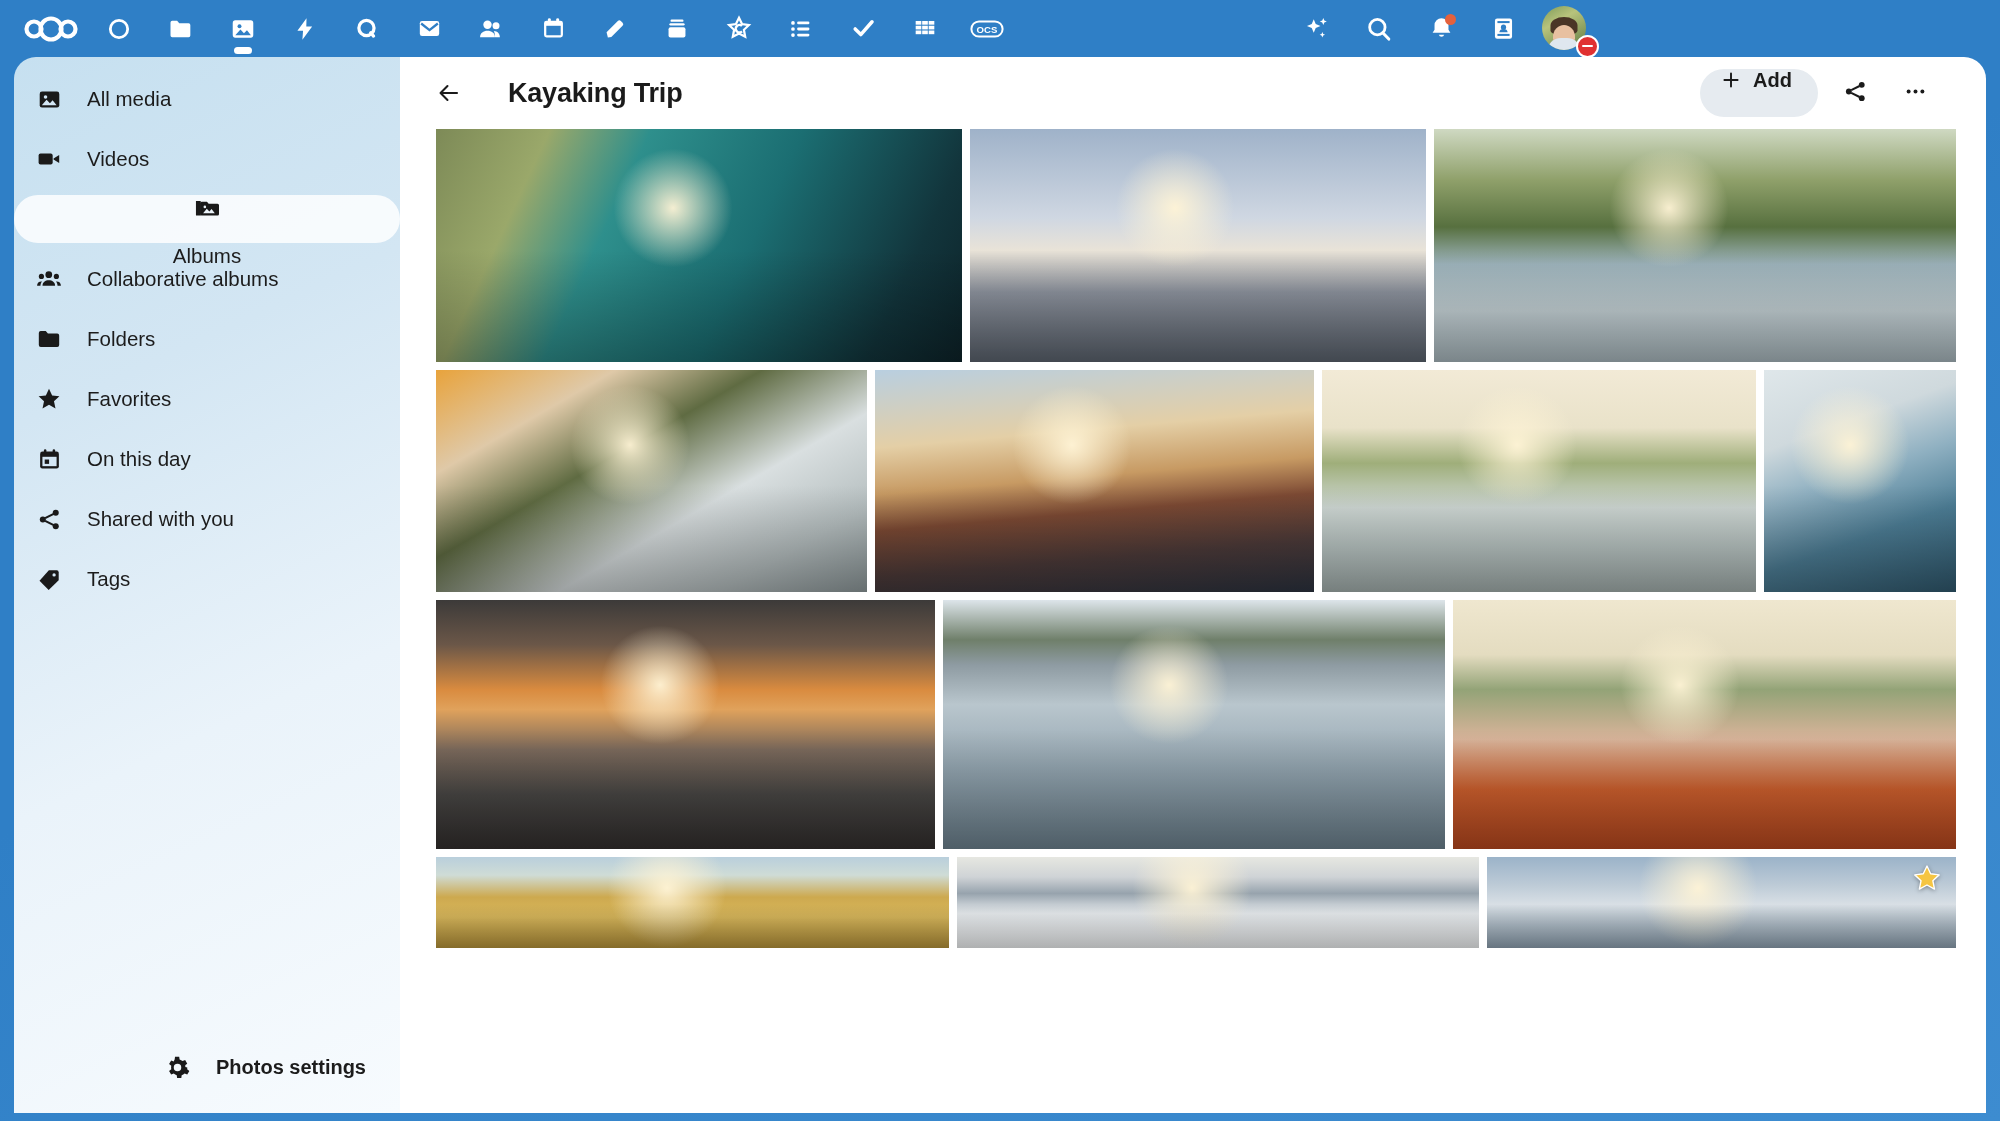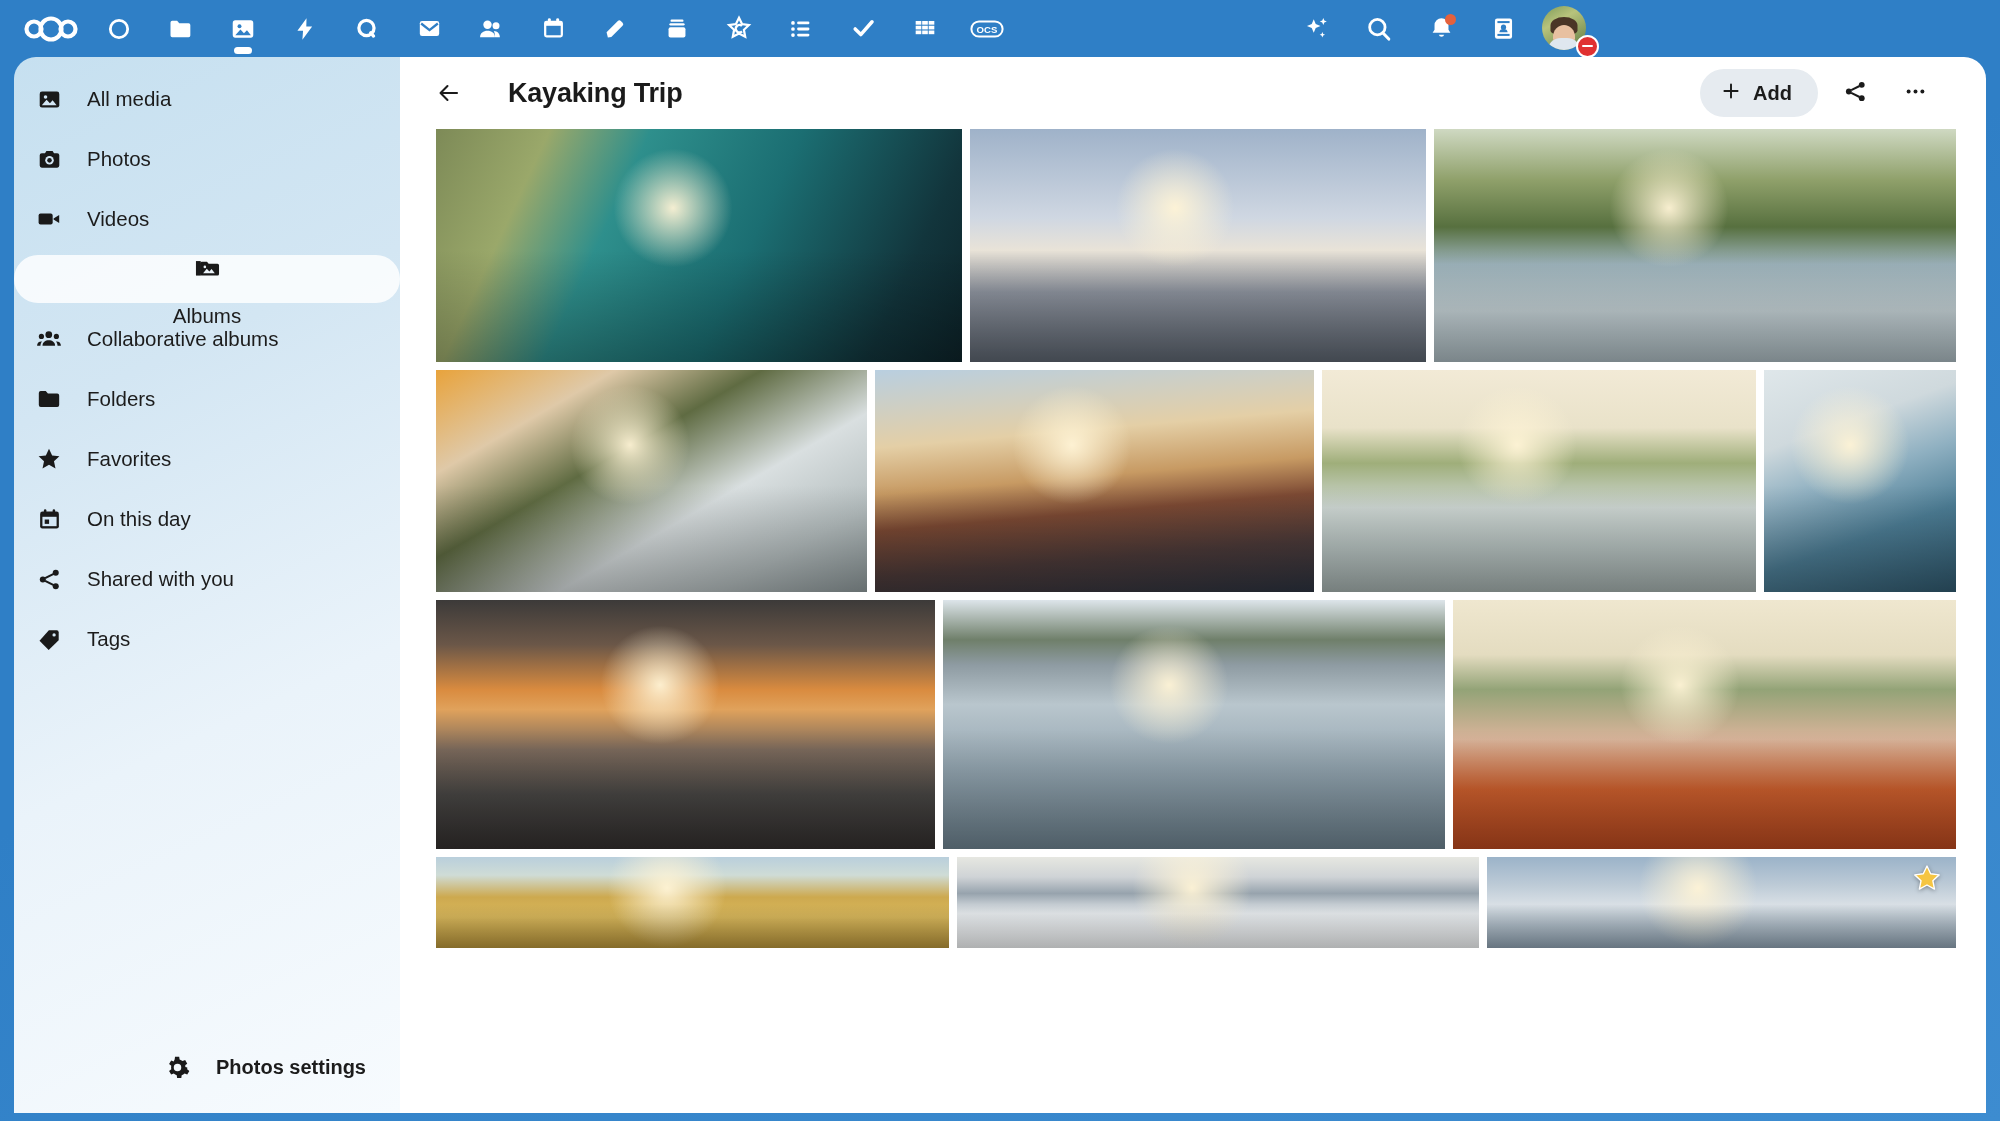--- a/index.html
+++ b/index.html
@@ -220,21 +220,21 @@
     letter-spacing: -0.2px;
   }
   .header-actions {
     margin-left: auto;
     display: flex;
     align-items: center;
     gap: 14px;
   }
   .add-btn {
     display: flex;
-    align-items: center;
+    align-items: flex-start;
     gap: 11px;
     height: 48px;
     padding: 0 26px 0 20px;
     border-radius: 26px;
     background: #e6ebf0;
     border: none;
     font-size: 20px;
     font-weight: bold;
     color: #1b1b1b;
     cursor: pointer;
@@ -480,30 +480,20 @@
           <span class="ico">
             <svg width="25" height="25" viewBox="0 0 24 24">
               <rect x="2.6" y="4.4" width="18.8" height="15.2" rx="2.2" fill="#1a1a1a"></rect>
               <circle cx="8.2" cy="9.6" r="1.7" fill="#d4e7f5"></circle>
               <path d="M4.6 17.6l4.6-5.4 3.2 3.4 2.6-2.8 3.8 4.8z" fill="#d4e7f5"></path>
             </svg>
           </span>
           <span>All media</span>
         </div>
 
-        <div class="side-item">
-          <span class="ico">
-            <svg width="25" height="25" viewBox="0 0 24 24">
-              <path d="M9 3.8h6l1.3 2.2h3.1a2 2 0 0 1 2 2v9.8a2 2 0 0 1-2 2H4.6a2 2 0 0 1-2-2V8a2 2 0 0 1 2-2h3.1z" fill="#1a1a1a"></path>
-              <circle cx="12" cy="12.8" r="4.1" fill="#d4e7f5"></circle>
-              <circle cx="12" cy="12.8" r="2.2" fill="#1a1a1a"></circle>
-            </svg>
-          </span>
-          <span>Photos</span>
-        </div>
 
         <div class="side-item">
           <span class="ico">
             <svg width="26" height="26" viewBox="0 0 24 24">
               <rect x="2.4" y="7" width="13" height="10" rx="1.8" fill="#1a1a1a"></rect>
               <path d="M16.2 11.6l5.2-3.4v7.6l-5.2-3.4z" fill="#1a1a1a"></path>
             </svg>
           </span>
           <span>Videos</span>
         </div>

